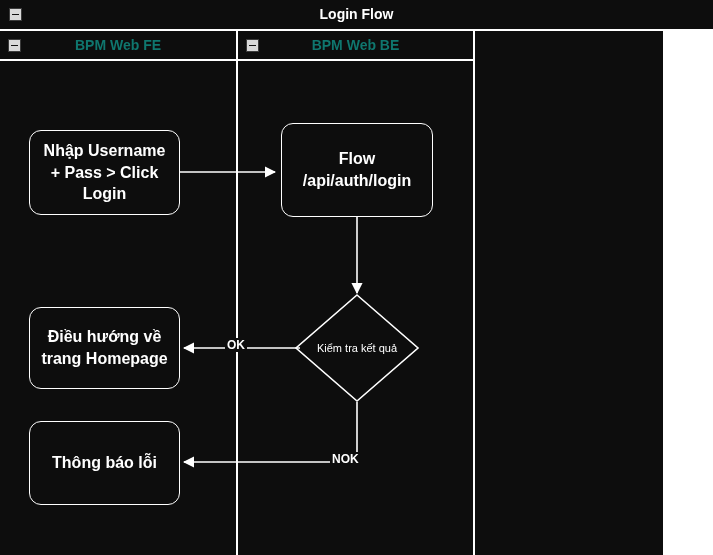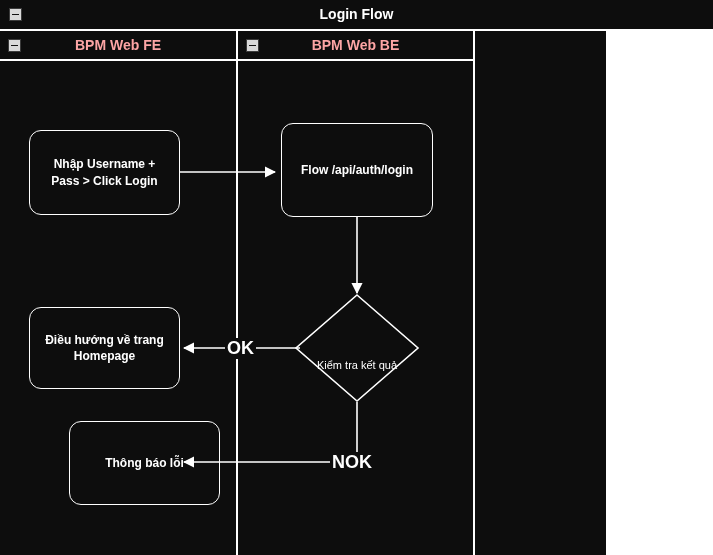--- a/index.html
+++ b/index.html
@@ -8,21 +8,21 @@
     background: #ffffff;
   }
   body {
     width: 713px;
     height: 555px;
     font-family: "Liberation Sans", sans-serif;
     overflow: hidden;
   }
   .diagram {
     position: relative;
-    width: 606px;
+    width: 663px;
     height: 555px;
     background: #0d0d0d;
     box-sizing: border-box;
   }
   
   .title-bar {
     position: absolute;
     left: 0;
     top: 0;
     width: 713px;
@@ -81,70 +81,70 @@
     border-bottom: 2px solid #ffffff;
     box-sizing: border-box;
   }
   .lane-header .lane-title {
     position: absolute;
     left: 0;
     top: 0;
     width: 100%;
     line-height: 28px;
     text-align: center;
-    color: #fca5a5;
+    color: #0f766e;
     font-size: 14px;
     font-weight: bold;
   }
   .lane-header .collapse-box {
     left: 8px;
     top: 8px;
   }
   
   .node {
     position: absolute;
     box-sizing: border-box;
     border: 1.5px solid #ffffff;
     border-radius: 12px;
     color: #ffffff;
-    font-size: 12px;
+    font-size: 16px;
     font-weight: bold;
     display: flex;
     align-items: center;
     justify-content: center;
     text-align: center;
     padding: 4px 8px;
     line-height: 1.35;
     background: transparent;
   }
   .diamond-wrap {
     position: absolute;
   }
   .diamond-wrap svg {
     position: absolute;
     left: 0;
     top: 0;
   }
   .diamond-label {
     position: absolute;
     left: 0;
-    top: 17px;
+    top: 0;
     width: 100%;
     height: 100%;
     display: flex;
     align-items: center;
     justify-content: center;
     color: #ffffff;
     font-size: 11px;
     text-align: center;
   }
   .edge-label {
     position: absolute;
     color: #ffffff;
-    font-size: 18px;
+    font-size: 12px;
     font-weight: bold;
     background: #0d0d0d;
     padding: 0 2px;
     white-space: nowrap;
   }
   svg.edges {
     position: absolute;
     left: 0;
     top: 0;
     width: 713px;
@@ -205,20 +205,20 @@
     <svg width="126" height="110" viewBox="0 0 126 110">
       <polygon points="63,2 124,55 63,108 2,55" fill="none" stroke="#ffffff" stroke-width="1.6"></polygon>
     </svg>
     <div class="diamond-label">Kiểm tra kết quả</div>
   </div>
 
   <div class="node" style="left:29px; top:307px; width:151px; height:82px;">
     <span>Điều hướng về trang Homepage</span>
   </div>
 
-  <div class="node" style="left:29px; top:421px; width:151px; height:84px;margin-left:40px;">
+  <div class="node" style="left:29px; top:421px; width:151px; height:84px;">
     <span>Thông báo lỗi</span>
   </div>
 
   <div class="edge-label" style="left:225px; top:338px;">OK</div>
   <div class="edge-label" style="left:283px; top:452px;margin-left:47px;">NOK</div>
 
 </div>
 
 </body></html>

